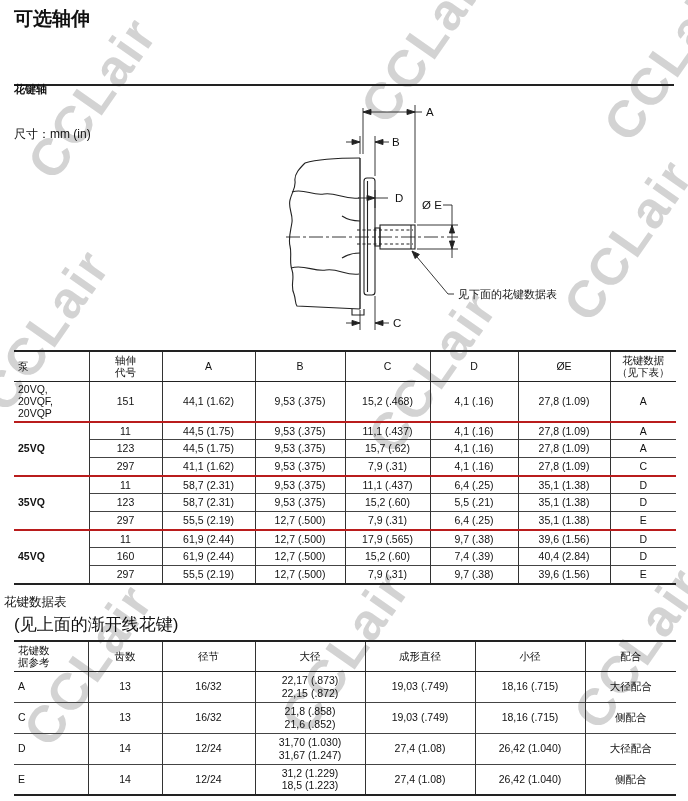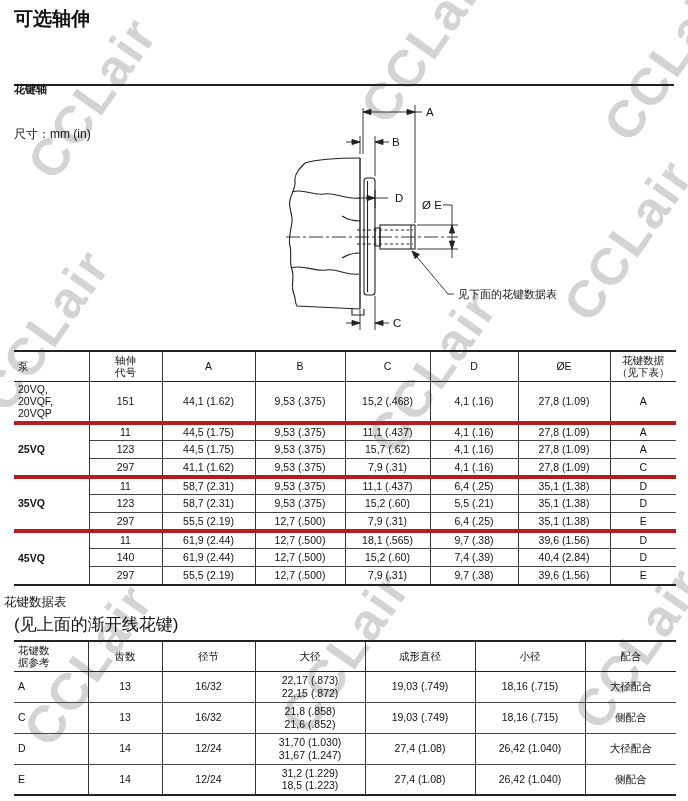--- a/index.html
+++ b/index.html
@@ -17,21 +17,21 @@
   .diagram text{font-family:"Liberation Sans","DejaVu Sans",sans-serif;fill:#111;}
   table{border-collapse:collapse;table-layout:fixed;position:absolute;left:14px;background:transparent;
         font-size:10.5px;color:#111;}
   #shaft-table{top:350px;width:662px;border-top:2px solid #222;border-bottom:2px solid #222;}
   #spline-table{top:640px;width:662px;border-top:2px solid #222;border-bottom:2px solid #222;}
   th,td{border-left:1px solid #333;padding:1px 3px;text-align:center;vertical-align:middle;
         line-height:1.18;font-weight:normal;}
   th:first-child,td.first{border-left:none;text-align:left;padding-left:4px;}
   th{border-bottom:1.5px solid #222;}
   td{border-top:1px solid #444;}
-  tr.group-start td{border-top:4px solid #b91c1c;}
+  tr.group-start td{border-top:2px solid #b91c1c;}
   tr.first-data td{border-top:none;}
   .ml{white-space:pre-line;}
   .bold{font-weight:bold;}
   #shaft-table tr.hdr{height:30px;}
   #shaft-table tr.tall{height:40px;}
   #shaft-table tr.row{height:18px;}
   #spline-table tr.hdr{height:30px;}
   #spline-table tr.row{height:31px;}
   .tbl2-title{position:absolute;left:4px;top:594px;font-size:12.5px;font-weight:normal;}
   .tbl2-sub{position:absolute;left:14px;top:613px;font-size:17px;}
@@ -237,27 +237,27 @@
         <td>7,9 (.31)</td>
         <td>6,4 (.25)</td>
         <td>35,1 (1.38)</td>
         <td>E</td>
       </tr>
       <tr class="row group-start">
         <td class="first bold" rowspan="3">45VQ</td>
         <td>11</td>
         <td>61,9 (2.44)</td>
         <td>12,7 (.500)</td>
-        <td>18,1 (.565)</td>
+        <td>17,9 (.565)</td>
         <td>9,7 (.38)</td>
         <td>39,6 (1.56)</td>
         <td>D</td>
       </tr>
       <tr class="row">
-        <td>140</td>
+        <td>160</td>
         <td>61,9 (2.44)</td>
         <td>12,7 (.500)</td>
         <td>15,2 (.60)</td>
         <td>7,4 (.39)</td>
         <td>40,4 (2.84)</td>
         <td>D</td>
       </tr>
       <tr class="row">
         <td>297</td>
         <td>55,5 (2.19)</td>

